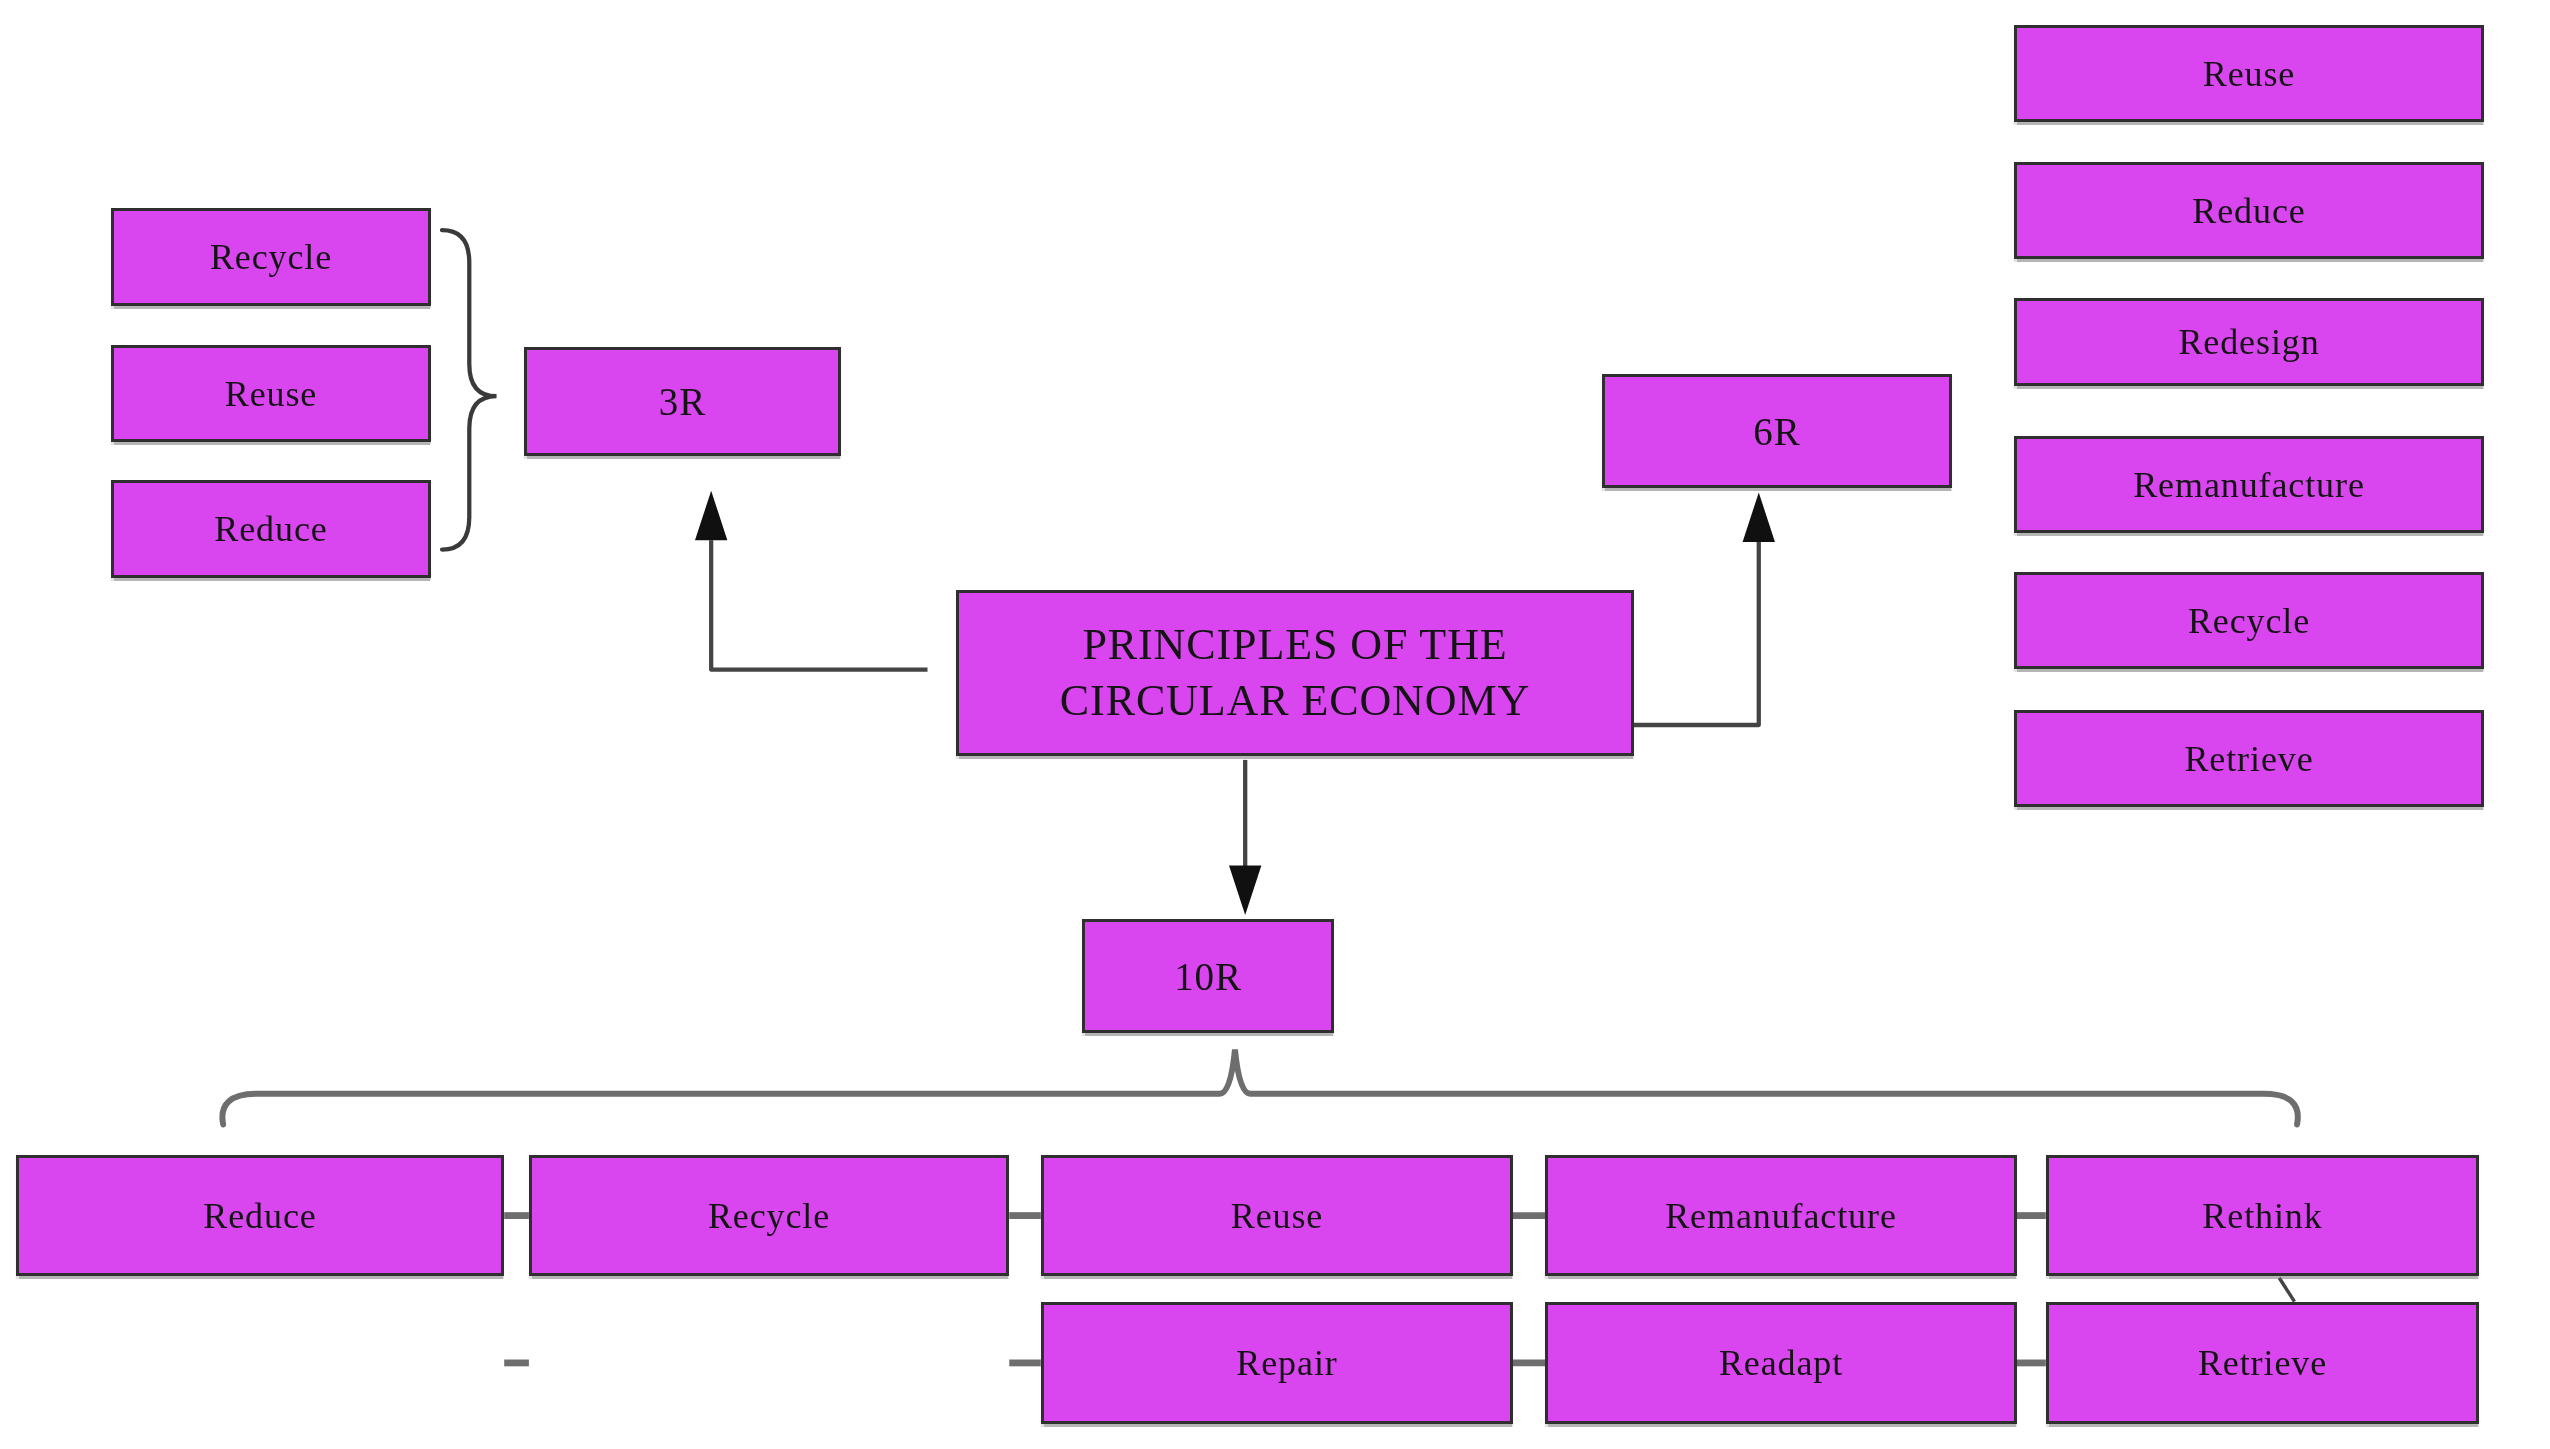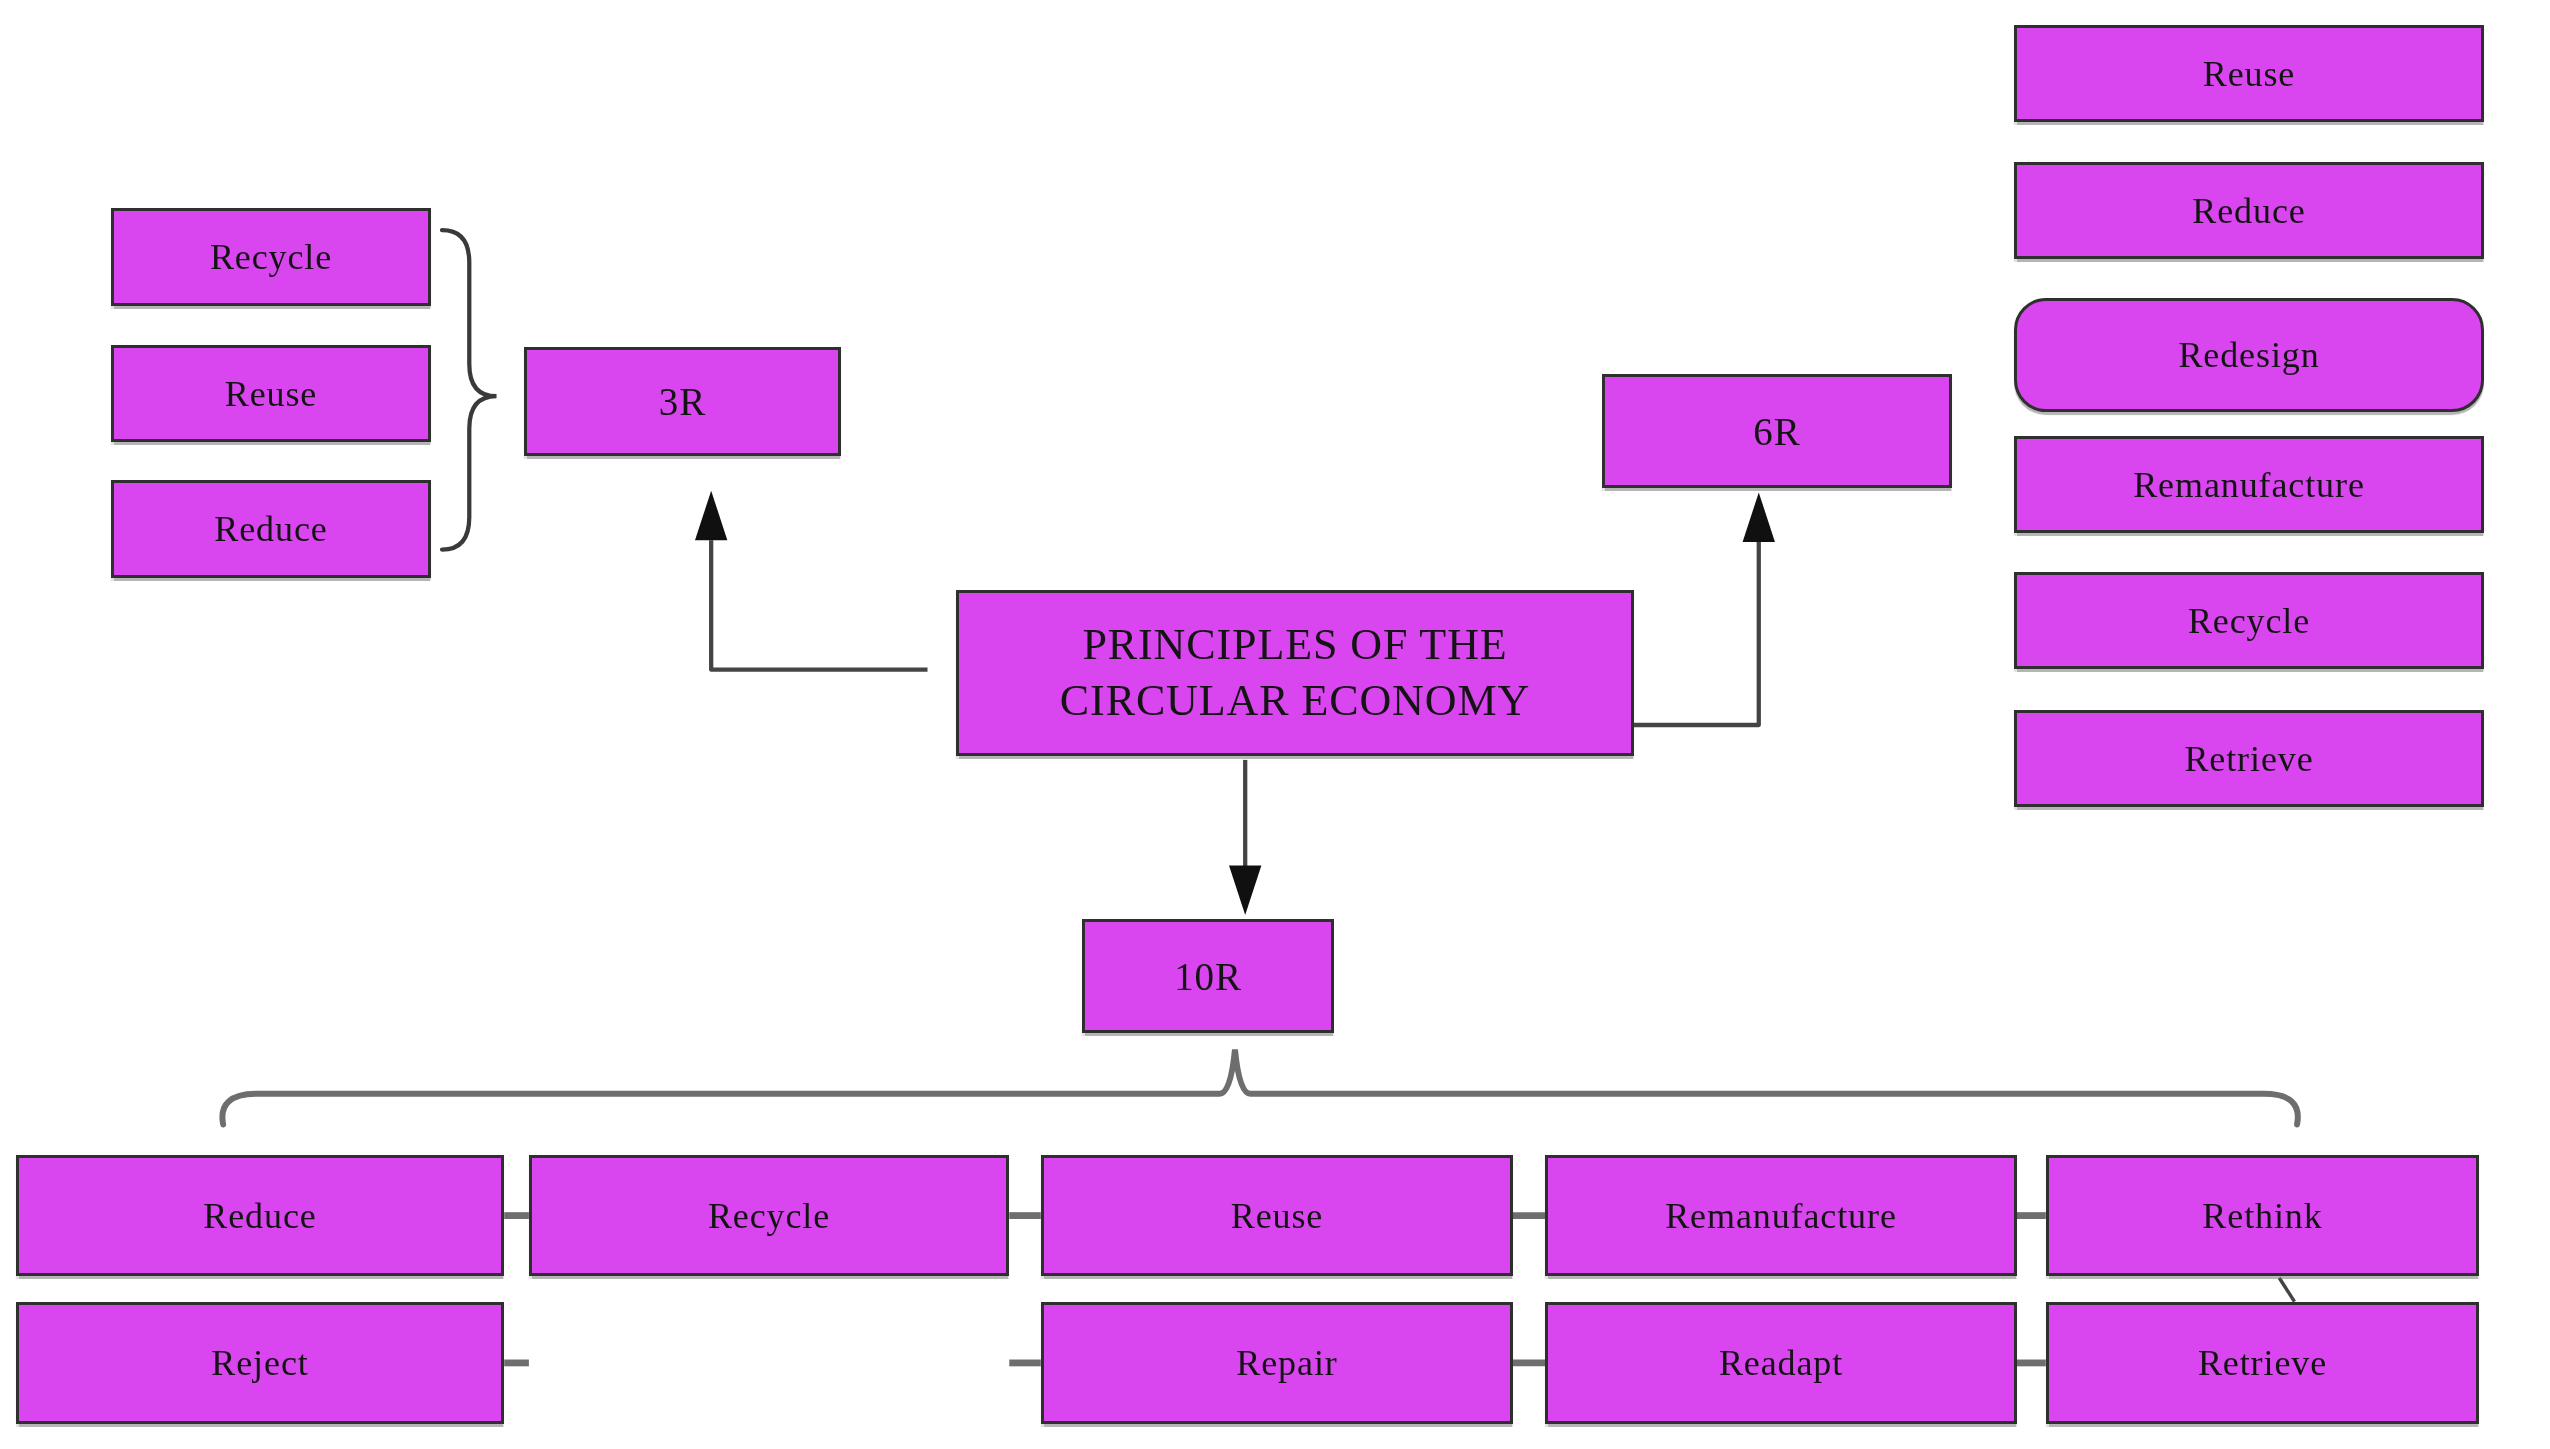--- a/index.html
+++ b/index.html
@@ -30,21 +30,21 @@
   
   #l-item-0{left:111px;top:208px;width:320px;height:98px;}
   #l-item-1{left:111px;top:345px;width:320px;height:97px;}
   #l-item-2{left:111px;top:480px;width:320px;height:98px;}
   #box-3r  {left:524px;top:347px;width:317px;height:109px;}
   #box-center{left:956px;top:590px;width:678px;height:166px;justify-content:center;}
   #box-6r  {left:1602px;top:374px;width:350px;height:114px;}
   #box-10r {left:1082px;top:919px;width:252px;height:114px;}
   #r-item-0{left:2014px;top:25px;width:470px;height:97px;}
   #r-item-1{left:2014px;top:162px;width:470px;height:97px;}
-  #r-item-2{left:2014px;top:298px;width:470px;height:114px;border-radius:32px;}
+  #r-item-2{left:2014px;top:298px;width:470px;height:88px;}
   #r-item-3{left:2014px;top:436px;width:470px;height:97px;}
   #r-item-4{left:2014px;top:572px;width:470px;height:97px;}
   #r-item-5{left:2014px;top:710px;width:470px;height:97px;}
   #t1-item-0{left:16px;  top:1155px;width:488px;height:121px;}
   #t1-item-1{left:529px; top:1155px;width:480px;height:121px;}
   #t1-item-2{left:1041px;top:1155px;width:472px;height:121px;}
   #t1-item-3{left:1545px;top:1155px;width:472px;height:121px;}
   #t1-item-4{left:2046px;top:1155px;width:433px;height:121px;}
   #t2-item-0{left:16px;  top:1302px;width:488px;height:122px;}
   #t2-item-1{left:529px; top:1302px;width:480px;height:122px;}
@@ -108,19 +108,18 @@
   <div class="box" id="r-item-5">Retrieve</div>
 
   <div class="box group" id="box-10r">10R</div>
 
   <div class="box" id="t1-item-0">Reduce</div>
   <div class="box" id="t1-item-1">Recycle</div>
   <div class="box" id="t1-item-2">Reuse</div>
   <div class="box" id="t1-item-3">Remanufacture</div>
   <div class="box" id="t1-item-4">Rethink</div>
 
-  <div class="box" id="t2-item-0">Reject</div>
   <div class="box" id="t2-item-2">Repair</div>
   <div class="box" id="t2-item-3">Readapt</div>
   <div class="box" id="t2-item-4">Retrieve</div>
 
 </div>
 
 
 </body></html>

